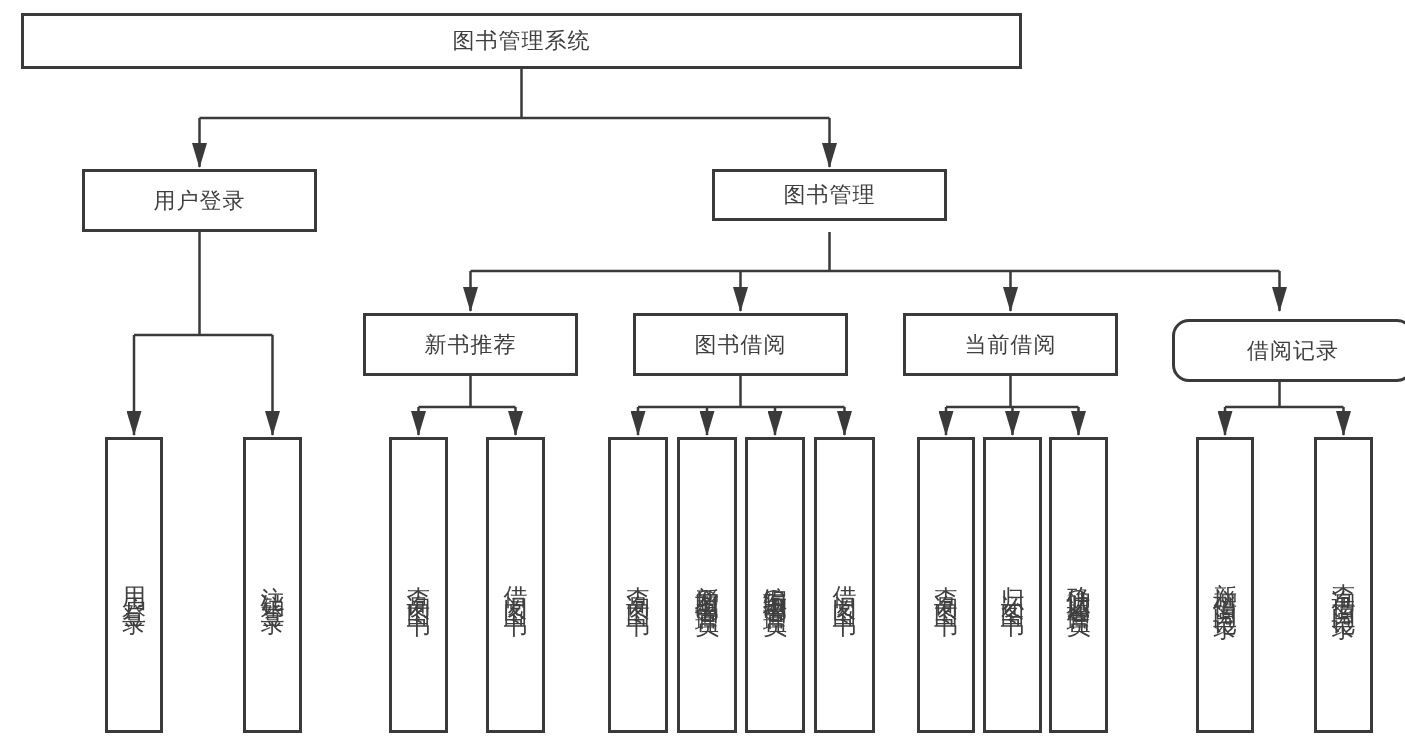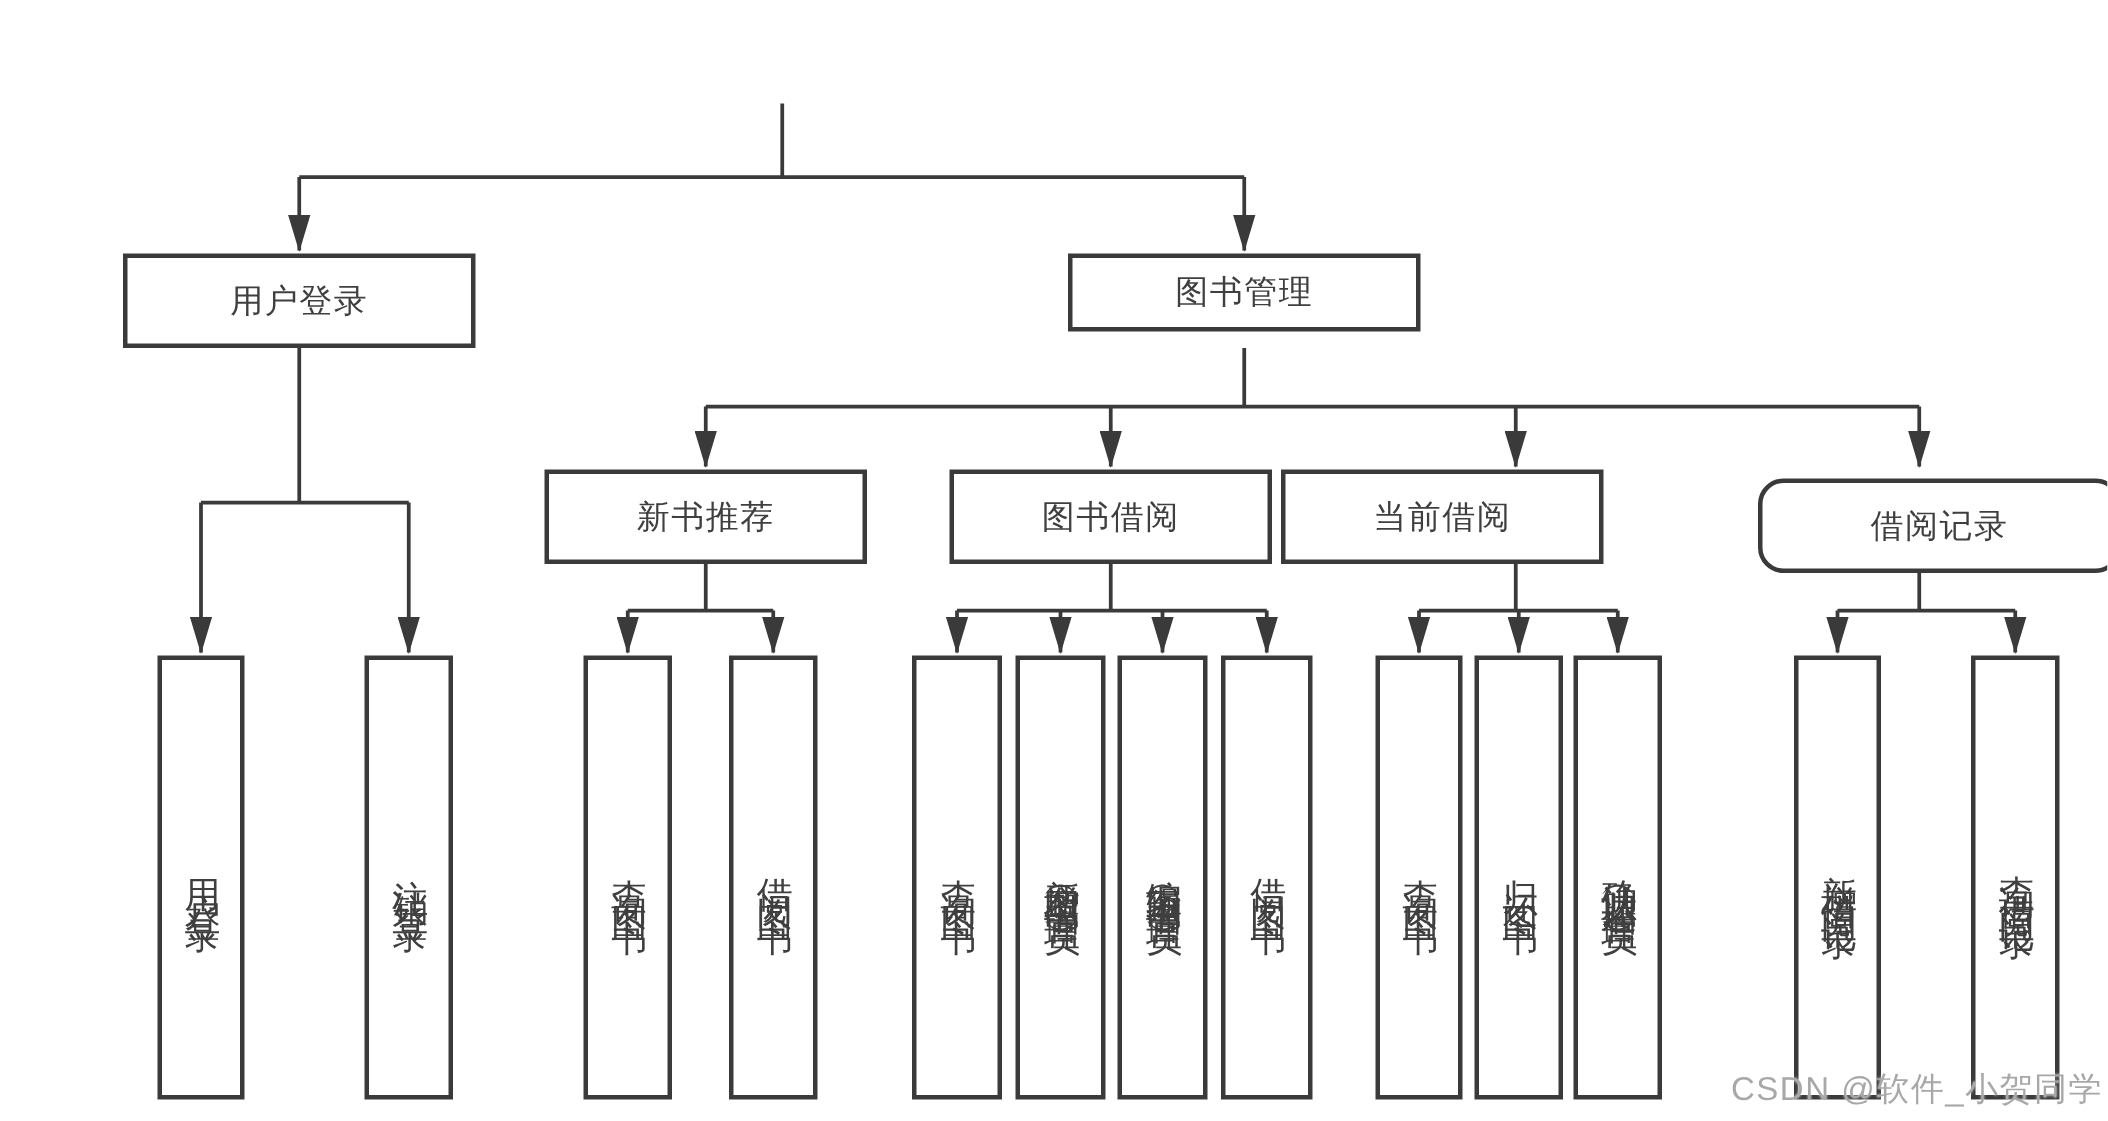--- a/index.html
+++ b/index.html
@@ -94,27 +94,28 @@
       <path d="M946,407 V435" marker-end="url(#arrow)"></path>
       <path d="M1012.5,407 V435" marker-end="url(#arrow)"></path>
       <path d="M1078.5,407 V435" marker-end="url(#arrow)"></path>
 
       <path d="M1279.5,376 V407 M1225,407 H1343.5"></path>
       <path d="M1225,407 V435" marker-end="url(#arrow)"></path>
       <path d="M1343.5,407 V435" marker-end="url(#arrow)"></path>
     </g>
   </svg>
 
+  <div class="node hbox root-box" style="left:21px; top:13px; width:1001px; height:56px;">图书管理系统</div>
 
   <div class="node hbox" style="left:82px; top:169px; width:235px; height:63px;">用户登录</div>
   <div class="node hbox" style="left:712px; top:169px; width:235px; height:52px;">图书管理</div>
 
   <div class="node hbox" style="left:633px; top:313px; width:215px; height:63px;">图书借阅</div>
   <div class="node hbox" style="left:363px; top:313px; width:215px; height:63px;">新书推荐</div>
-  <div class="node hbox" style="left:854px; top:313px; width:215px; height:63px;">当前借阅</div>
+  <div class="node hbox" style="left:903px; top:313px; width:215px; height:63px;">当前借阅</div>
   <div class="node hbox" style="left:1172px; top:319px; width:242px; height:63px;border-radius:17px;">借阅记录</div>
 
   <div class="node vbox" style="left:105px; top:437px; width:58px; height:296px;">
     <span>用户登录</span>
     </div>
   <div class="node vbox" style="left:243px; top:437px; width:59px; height:296px;">
     <span>注销登录</span>
     </div>
 
   <div class="node vbox" style="left:389px; top:437px; width:59px; height:296px;">
@@ -147,14 +148,13 @@
     <span>确认归还（管理员）</span>
     </div>
 
   <div class="node vbox med" style="left:1196px; top:437px; width:58px; height:296px;">
     <span>新增借阅记录</span>
     </div>
   <div class="node vbox med" style="left:1314px; top:437px; width:59px; height:296px;">
     <span>查询借阅记录</span>
     </div>
 
-  <div class="watermark">CSDN @软件_小贺同学</div>
 </div>
 
 </body></html>

